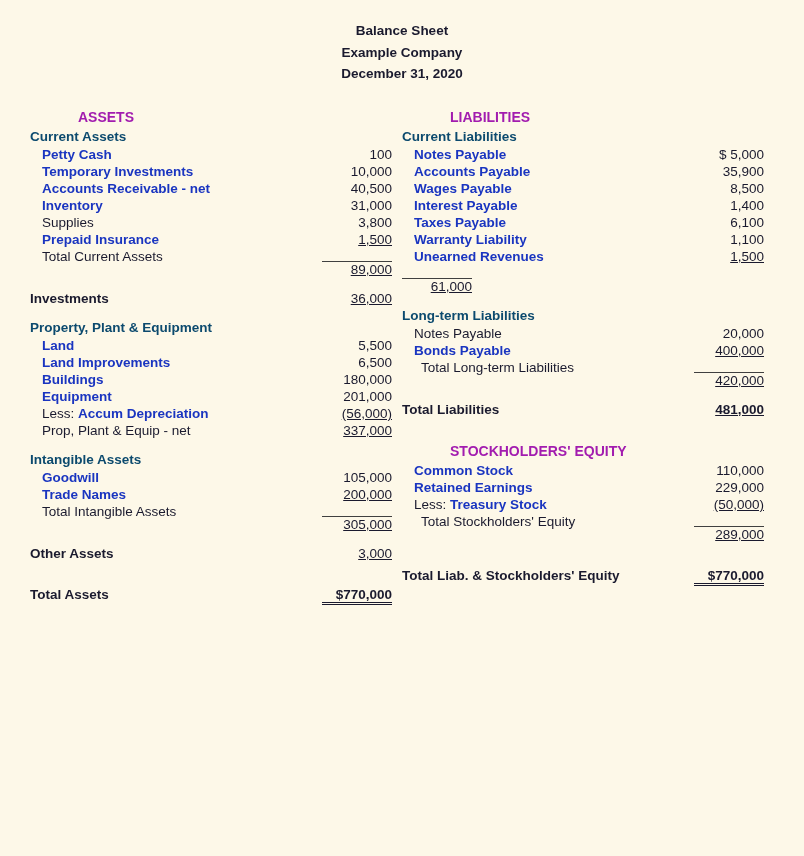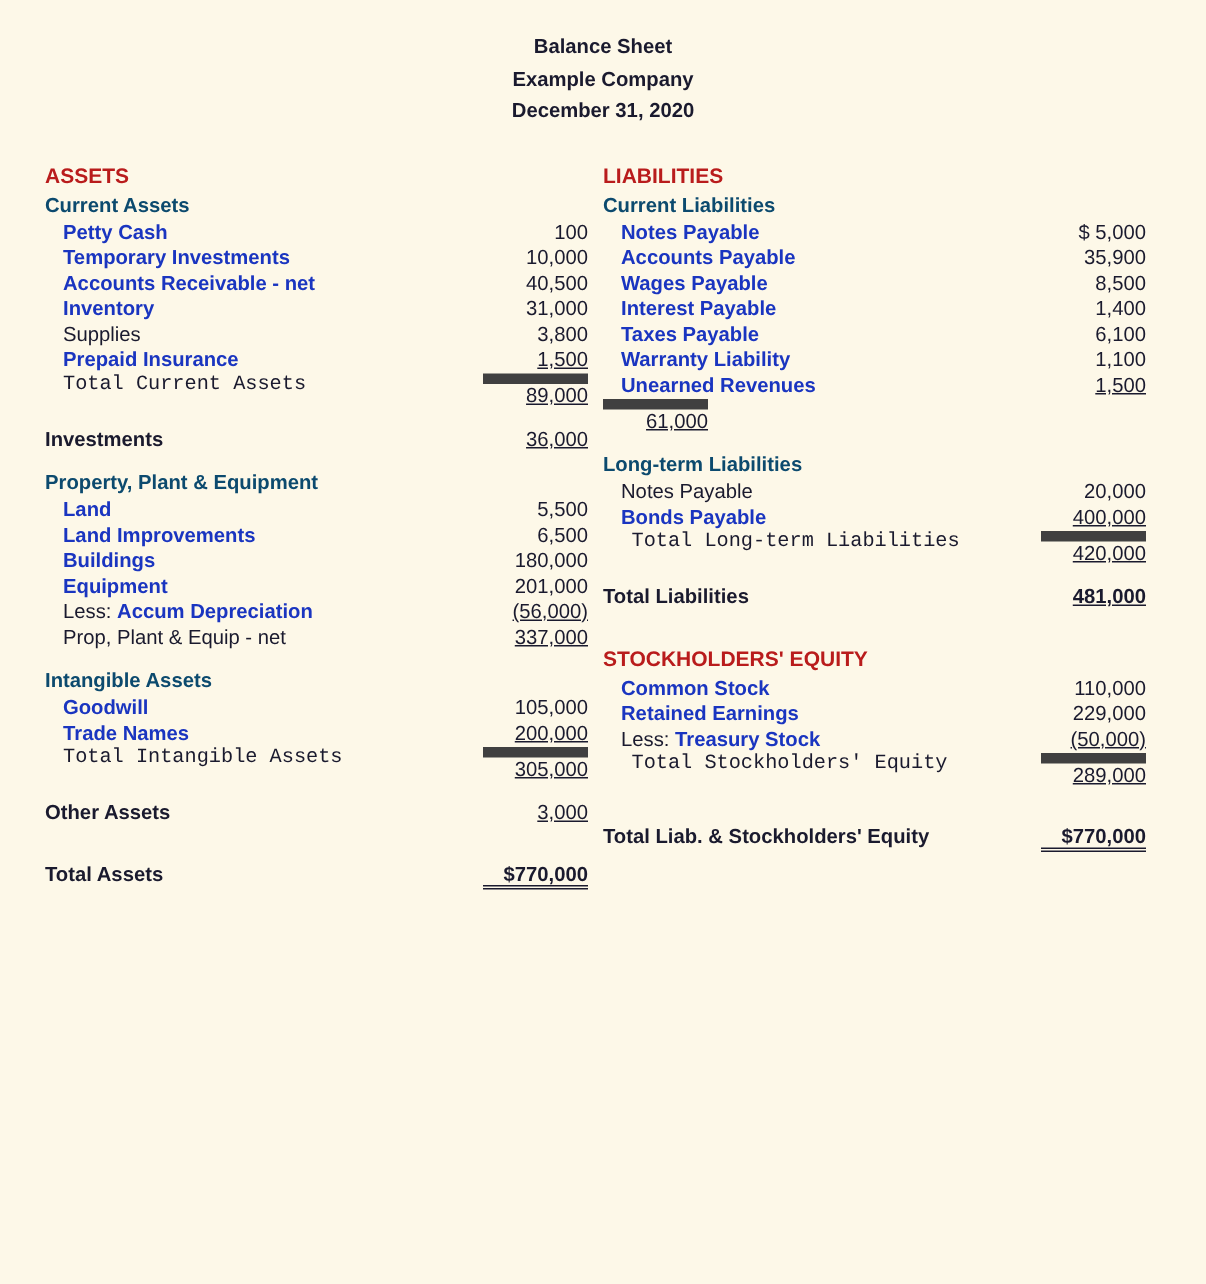--- a/index.html
+++ b/index.html
@@ -23,21 +23,22 @@
       gap: 0;
     }
     .left-col, .right-col {
       flex: 1;
       padding-right: 10px;
     }
     .section-header {
       font-weight: bold;
       font-size: 14px;
       margin-bottom: 4px;
-      color: #b91c1c;
+      color: #a21caf;
+      margin-left: 48px;
     }
     .subsection-header {
       font-weight: bold;
       font-size: 13.5px;
       margin-bottom: 3px;
       color: #0c4a6e;
     }
     .blue-label {
       color: #1a35c0;
       font-weight: bold;
@@ -55,25 +56,26 @@
     }
     .underline { text-decoration: underline; }
     .indent { padding-left: 12px; }
     .double-indent { padding-left: 4px; margin-left: 15px; }
     .total-row {
       display: flex;
       justify-content: space-between;
       margin-bottom: 2px;
       margin-top: 1px;
     }
-    .total-label { flex: 1; font-family: Liberation Mono, monospace; }
+    .total-label { flex: 1; }
     .total-value {
       text-align: right;
       min-width: 70px;
-      border-top: 7px solid #404040;
+      border-top: 1px solid #404040;
+      margin-top: 12px;
     }
     .spacer { height: 12px; }
     .bold { font-weight: bold; }
   </style>
 </head>
 <body>
 
 <div class="header">
   <div>Balance Sheet</div>
   <div>Example Company</div>

